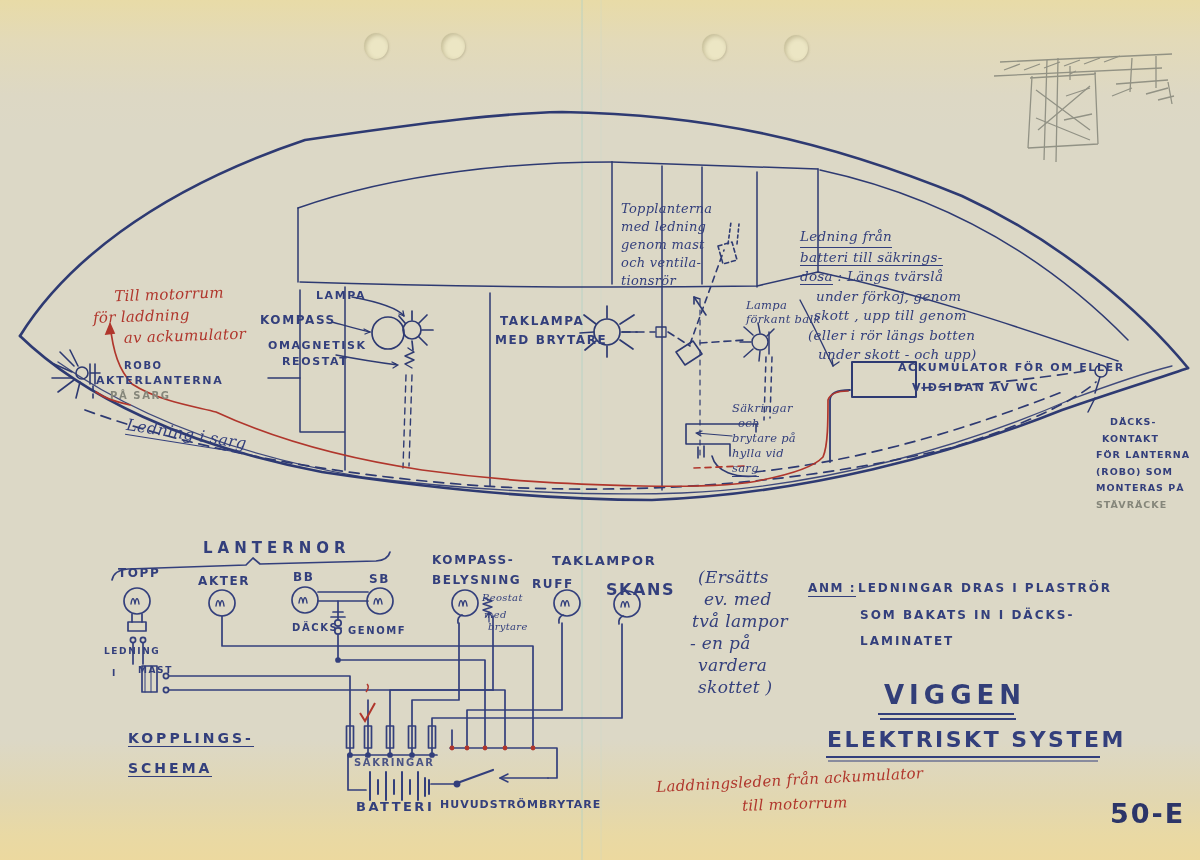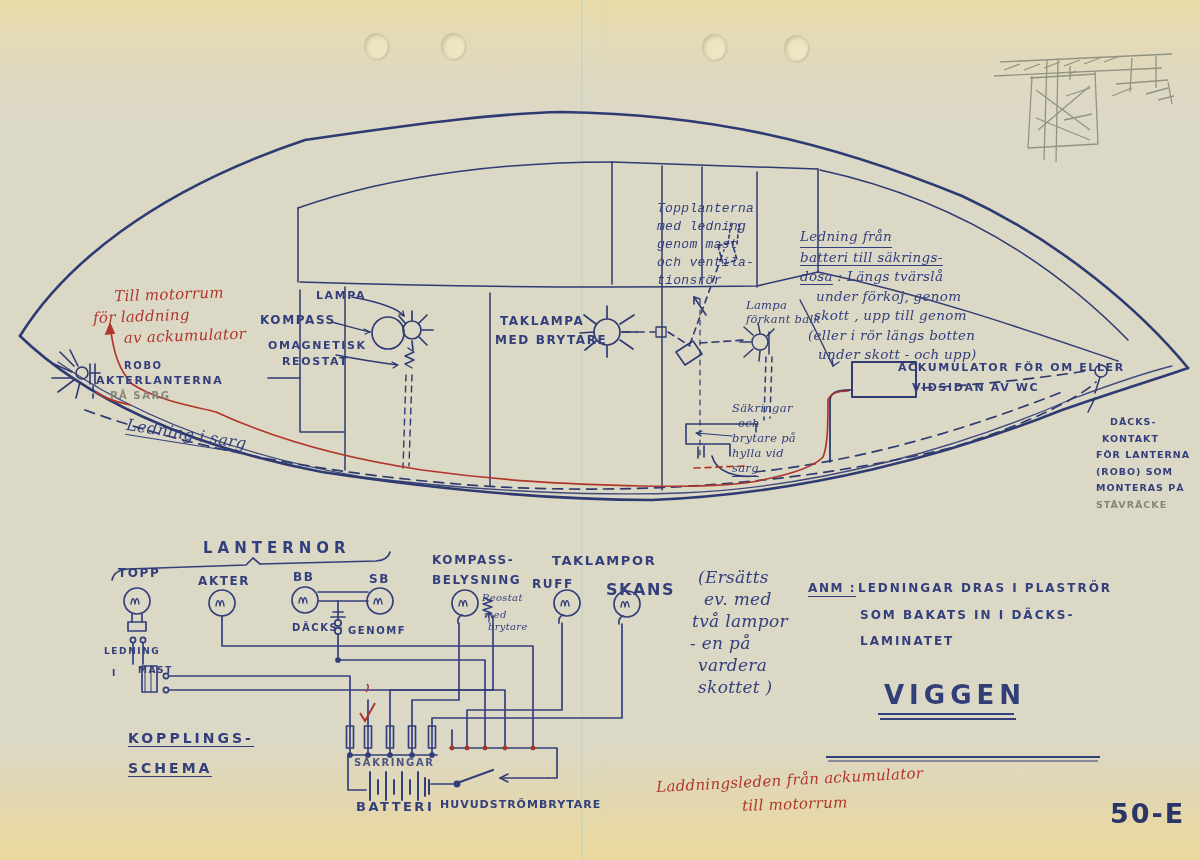--- a/index.html
+++ b/index.html
@@ -300,21 +300,21 @@
   <div class="lbl script u" style="left:128px;top:416px;font-size:16px;transform:rotate(9deg);transform-origin:left top;">Ledning i sarg</div>
 
   <div class="lbl" style="left:316px;top:290px;font-size:11px;">LAMPA</div>
   <div class="lbl" style="left:260px;top:314px;font-size:12px;">KOMPASS</div>
   <div class="lbl" style="left:268px;top:340px;font-size:11px;">OMAGNETISK</div>
   <div class="lbl" style="left:282px;top:356px;font-size:11px;">REOSTAT</div>
 
   <div class="lbl" style="left:500px;top:315px;font-size:12px;">TAKLAMPA</div>
   <div class="lbl" style="left:495px;top:334px;font-size:12px;">MED BRYTARE</div>
 
-  <div class="lbl script lines" style="left:657px;top:200px;font-size:13px;line-height:18px;font-family:Liberation Mono, monospace;">
+  <div class="lbl script lines" style="left:621px;top:200px;font-size:13px;line-height:18px;">
     <div>Topplanterna</div>
     <div>med ledning</div>
     <div>genom mast</div>
     <div>och ventila-</div>
     <div>tionsrör</div>
   </div>
 
   <div class="lbl script lines" style="left:746px;top:298px;font-size:11.5px;line-height:14px;">
     <div>Lampa</div>
     <div>förkant balk</div>
@@ -391,19 +391,20 @@
   <div class="lbl" style="left:354px;top:757px;font-size:10px;opacity:.85;">SÄKRINGAR</div>
   <div class="lbl" style="left:356px;top:800px;font-size:13px;letter-spacing:2.5px;">BATTERI</div>
   <div class="lbl" style="left:440px;top:799px;font-size:11px;letter-spacing:1px;">HUVUDSTRÖMBRYTARE</div>
 
   <div class="lbl u" style="left:808px;top:582px;font-size:12px;">ANM :</div>
   <div class="lbl" style="left:858px;top:582px;font-size:12px;letter-spacing:2px;">LEDNINGAR DRAS I PLASTRÖR</div>
   <div class="lbl" style="left:860px;top:609px;font-size:12px;letter-spacing:2px;">SOM BAKATS IN I DÄCKS-</div>
   <div class="lbl" style="left:860px;top:635px;font-size:12px;letter-spacing:2px;">LAMINATET</div>
 
   <div class="lbl big" style="left:884px;top:681px;">VIGGEN</div>
+  <div class="lbl" style="left:827px;top:727px;font-size:22px;letter-spacing:2.5px;">ELEKTRISKT SYSTEM</div>
 
   <div class="lbl script redtxt" style="left:656px;top:772px;font-size:15px;transform:rotate(-3deg);">Laddningsleden från ackumulator</div>
   <div class="lbl script redtxt" style="left:742px;top:796px;font-size:15px;transform:rotate(-2deg);">till motorrum</div>
 
   <div class="lbl" style="left:1110px;top:798px;font-size:27px;letter-spacing:2px;color:#2c3568;">50-E</div>
 
 </div>
 
 </body></html>

